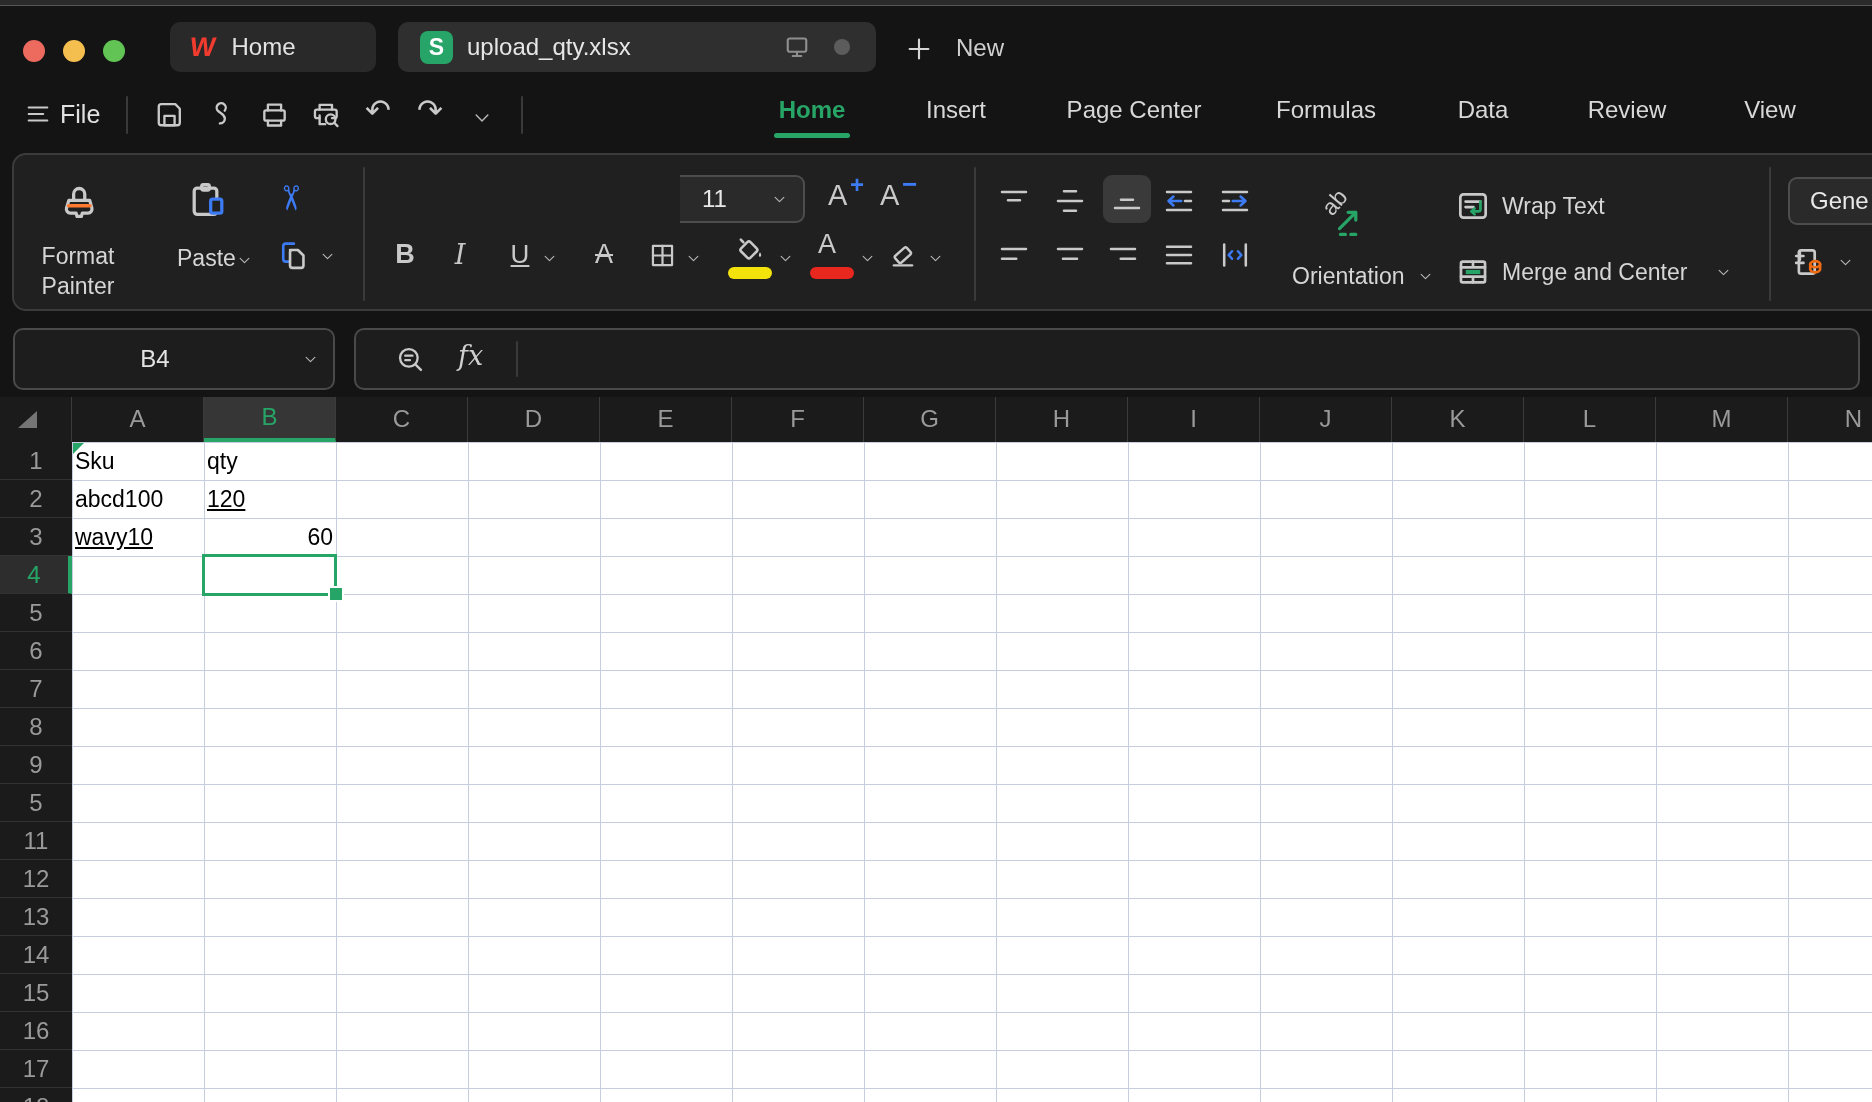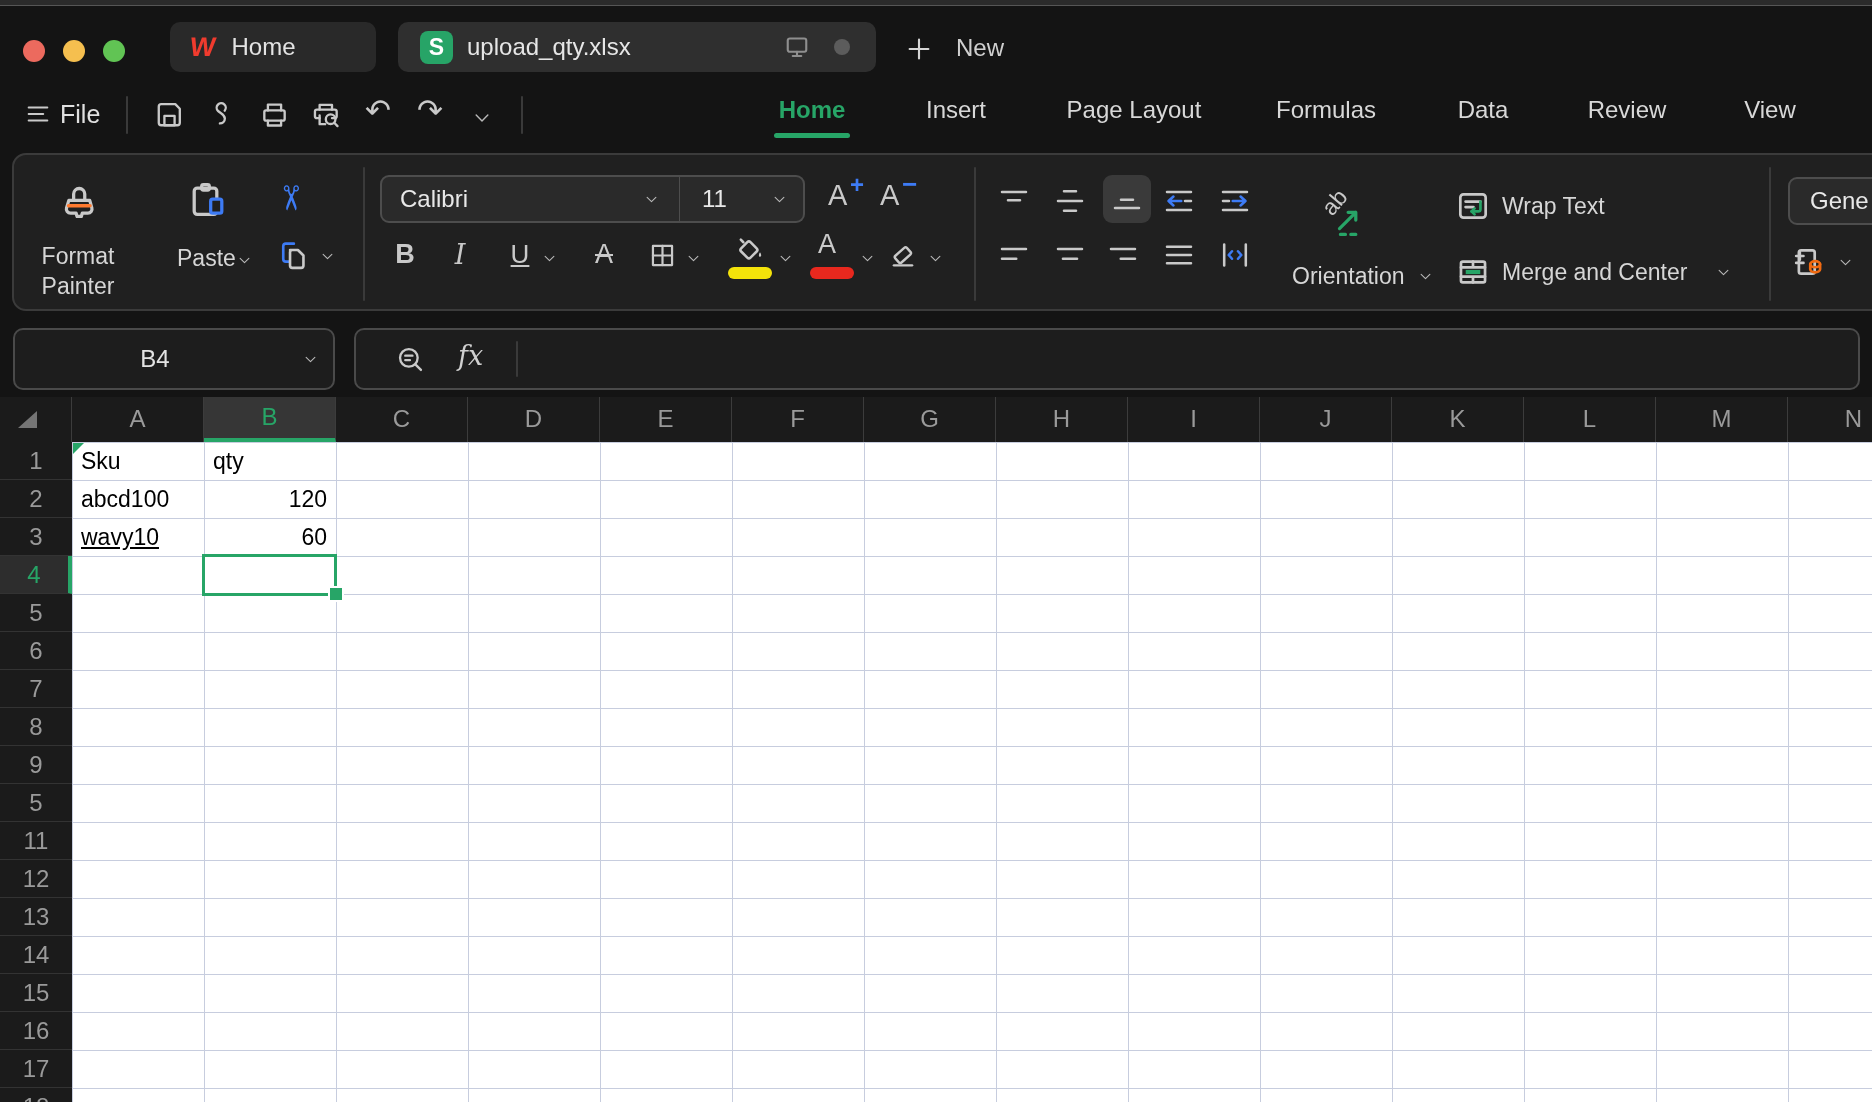--- a/index.html
+++ b/index.html
@@ -15,21 +15,21 @@
   .rtab{top:96px;font-size:24px;color:#d8d8d8;transform:translateX(-50%);white-space:nowrap;cursor:default;}
   .rtab.active{color:#27a567;font-weight:bold;}
   .combo{background:#2a2a2a;border:2px solid #4d4d4d;border-radius:9px;box-sizing:border-box;}
   .lbl{font-size:23px;color:#d6d6d6;white-space:nowrap;}
   .colhead{position:absolute;top:0;height:45px;width:132px;box-sizing:border-box;border-right:1px solid #3c3c3c;
            text-align:center;line-height:44px;font-size:24px;color:#9a9a9a;background:#1b1b1b;}
   .colhead.active{background:#363636;color:#27a567;border-bottom:4px solid #27a567;line-height:40px;}
   .rowhead{position:absolute;left:0;width:72px;height:38px;box-sizing:border-box;border-bottom:1px solid #333;
            text-align:center;line-height:37px;font-size:24px;color:#9a9a9a;background:#1b1b1b;}
   .rowhead.active{background:#2d2d2d;color:#27a567;border-right:4px solid #27a567;}
-  .cell{position:absolute;height:32px;line-height:37px;font-size:23px;color:#000;box-sizing:border-box;padding:0 7px;overflow:hidden;white-space:nowrap;}
+  .cell{position:absolute;height:32px;line-height:37px;font-size:23px;color:#000;box-sizing:border-box;padding:0 1px;overflow:hidden;white-space:nowrap;}
   .txtic{display:inline-block;text-align:center;color:#c9c9c9;}
 </style>
 </head>
 <body>
 
 <div id="app">
 
   <div class="abs" style="left:0;top:0;width:1872px;height:5px;background:#2b2b2b;border-bottom:1px solid #565656;"></div>
 
   <div class="abs" style="left:0;top:6px;width:1872px;height:72px;">
@@ -102,21 +102,21 @@
     <span class="abs txtic" style="left:412px;top:8px;width:36px;font-family:'DejaVu Sans',sans-serif;font-size:31px;">↷</span>
     <span class="abs ic chev" style="left:472px;top:24px;width:20px;height:20px;">
         <svg viewBox="0 0 24 24" fill="none" stroke="currentColor" stroke-width="1.7" stroke-linecap="round" stroke-linejoin="round">
           <path d="M5 8.5l7 7 7-7"></path>
         </svg>
       </span>
     <div class="abs divv" style="left:521px;top:12px;height:38px;"></div>
 
     <span class="abs rtab active" style="left:812px;top:12px;">Home</span>
     <span class="abs rtab" style="left:956px;top:12px;">Insert</span>
-    <span class="abs rtab" style="left:1134px;top:12px;">Page Layout</span>
+    <span class="abs rtab" style="left:1134px;top:12px;">Page Center</span>
     <span class="abs rtab" style="left:1326px;top:12px;">Formulas</span>
     <span class="abs rtab" style="left:1483px;top:12px;">Data</span>
     <span class="abs rtab" style="left:1627px;top:12px;text-align:right;">Review</span>
     <span class="abs rtab" style="left:1770px;top:12px;">View</span>
     <div class="abs" style="left:774px;top:49px;width:76px;height:5px;background:#27a567;border-radius:3px;"></div>
   </div>
 
   <div class="abs" style="left:12px;top:153px;width:1880px;height:158px;background:#202020;border:2px solid #3b3b3b;border-radius:14px;box-sizing:border-box;">
 
     <div class="abs" style="left:8px;top:14px;width:112px;height:132px;">
@@ -152,28 +152,20 @@
         </svg>
       </span>
     <span class="abs ic chev" style="left:306px;top:94px;">
         <svg viewBox="0 0 24 24" fill="none" stroke="currentColor" stroke-width="1.7" stroke-linecap="round" stroke-linejoin="round">
           <path d="M5 8.5l7 7 7-7"></path>
         </svg>
       </span>
 
     <div class="abs divv" style="left:349px;top:12px;height:134px;"></div>
 
-    <div class="abs combo" style="left:366px;top:20px;width:300px;height:48px;border-radius:9px 0 0 9px;border-right:1px solid #4d4d4d;">
-      <span class="abs" style="left:18px;top:8px;font-size:24px;color:#e8e8e8;">Calibri</span>
-      <span class="abs ic chev" style="left:262px;top:15px;">
-          <svg viewBox="0 0 24 24" fill="none" stroke="currentColor" stroke-width="1.7" stroke-linecap="round" stroke-linejoin="round">
-            <path d="M5 8.5l7 7 7-7"></path>
-          </svg>
-        </span>
-    </div>
     <div class="abs combo" style="left:666px;top:20px;width:125px;height:48px;border-radius:0 9px 9px 0;border-left:none;">
       <span class="abs" style="left:22px;top:8px;font-size:24px;color:#e8e8e8;">11</span>
       <span class="abs ic chev" style="left:92px;top:15px;">
           <svg viewBox="0 0 24 24" fill="none" stroke="currentColor" stroke-width="1.7" stroke-linecap="round" stroke-linejoin="round">
             <path d="M5 8.5l7 7 7-7"></path>
           </svg>
         </span>
     </div>
     <div class="abs" style="left:812px;top:22px;width:44px;height:44px;">
       <span class="abs" style="left:2px;top:2px;font-size:29px;color:#c9c9c9;">A</span>
@@ -431,21 +423,21 @@
     </div>
 
   <div class="abs" style="left:72px;top:442px;width:1800px;height:660px;background:#ffffff;
               background-image:linear-gradient(to right,#c7cdde 1px,transparent 1px),linear-gradient(to bottom,#c7cdde 1px,transparent 1px);
               background-size:132px 38px;"></div>
 
   <div id="cells">
       <div class="cell" style="left: 74px; top: 443px; width: 128px; text-align: left;">Sku</div>
       <div class="cell" style="left: 206px; top: 443px; width: 128px; text-align: left;">qty</div>
       <div class="cell" style="left: 74px; top: 481px; width: 128px; text-align: left;">abcd100</div>
-      <div class="cell" style="left: 206px; top: 481px; width: 128px; text-align: right;">120</div>
+      <div class="cell" style="left: 206px; top: 481px; width: 128px;  text-decoration: underline;">120</div>
       <div class="cell" style="left: 74px; top: 519px; width: 128px; text-align: left; text-decoration: underline;">wavy10</div>
       <div class="cell" style="left: 206px; top: 519px; width: 128px; text-align: right;">60</div>
     </div>
 
   <div class="abs" style="left:73px;top:443px;width:11px;height:11px;background:#27a567;clip-path:polygon(0 0,100% 0,0 100%);"></div>
 
   <div class="abs" id="selbox" style="border: 3px solid rgb(39, 165, 103); box-sizing: border-box; left: 202px; top: 554px; width: 135px; height: 42px;"></div>
   <div class="abs" id="selhandle" style="width: 12px; height: 12px; background: rgb(39, 165, 103); box-shadow: rgb(255, 255, 255) 0px 0px 0px 2px; left: 330px; top: 588px;"></div>
 </div>
 

